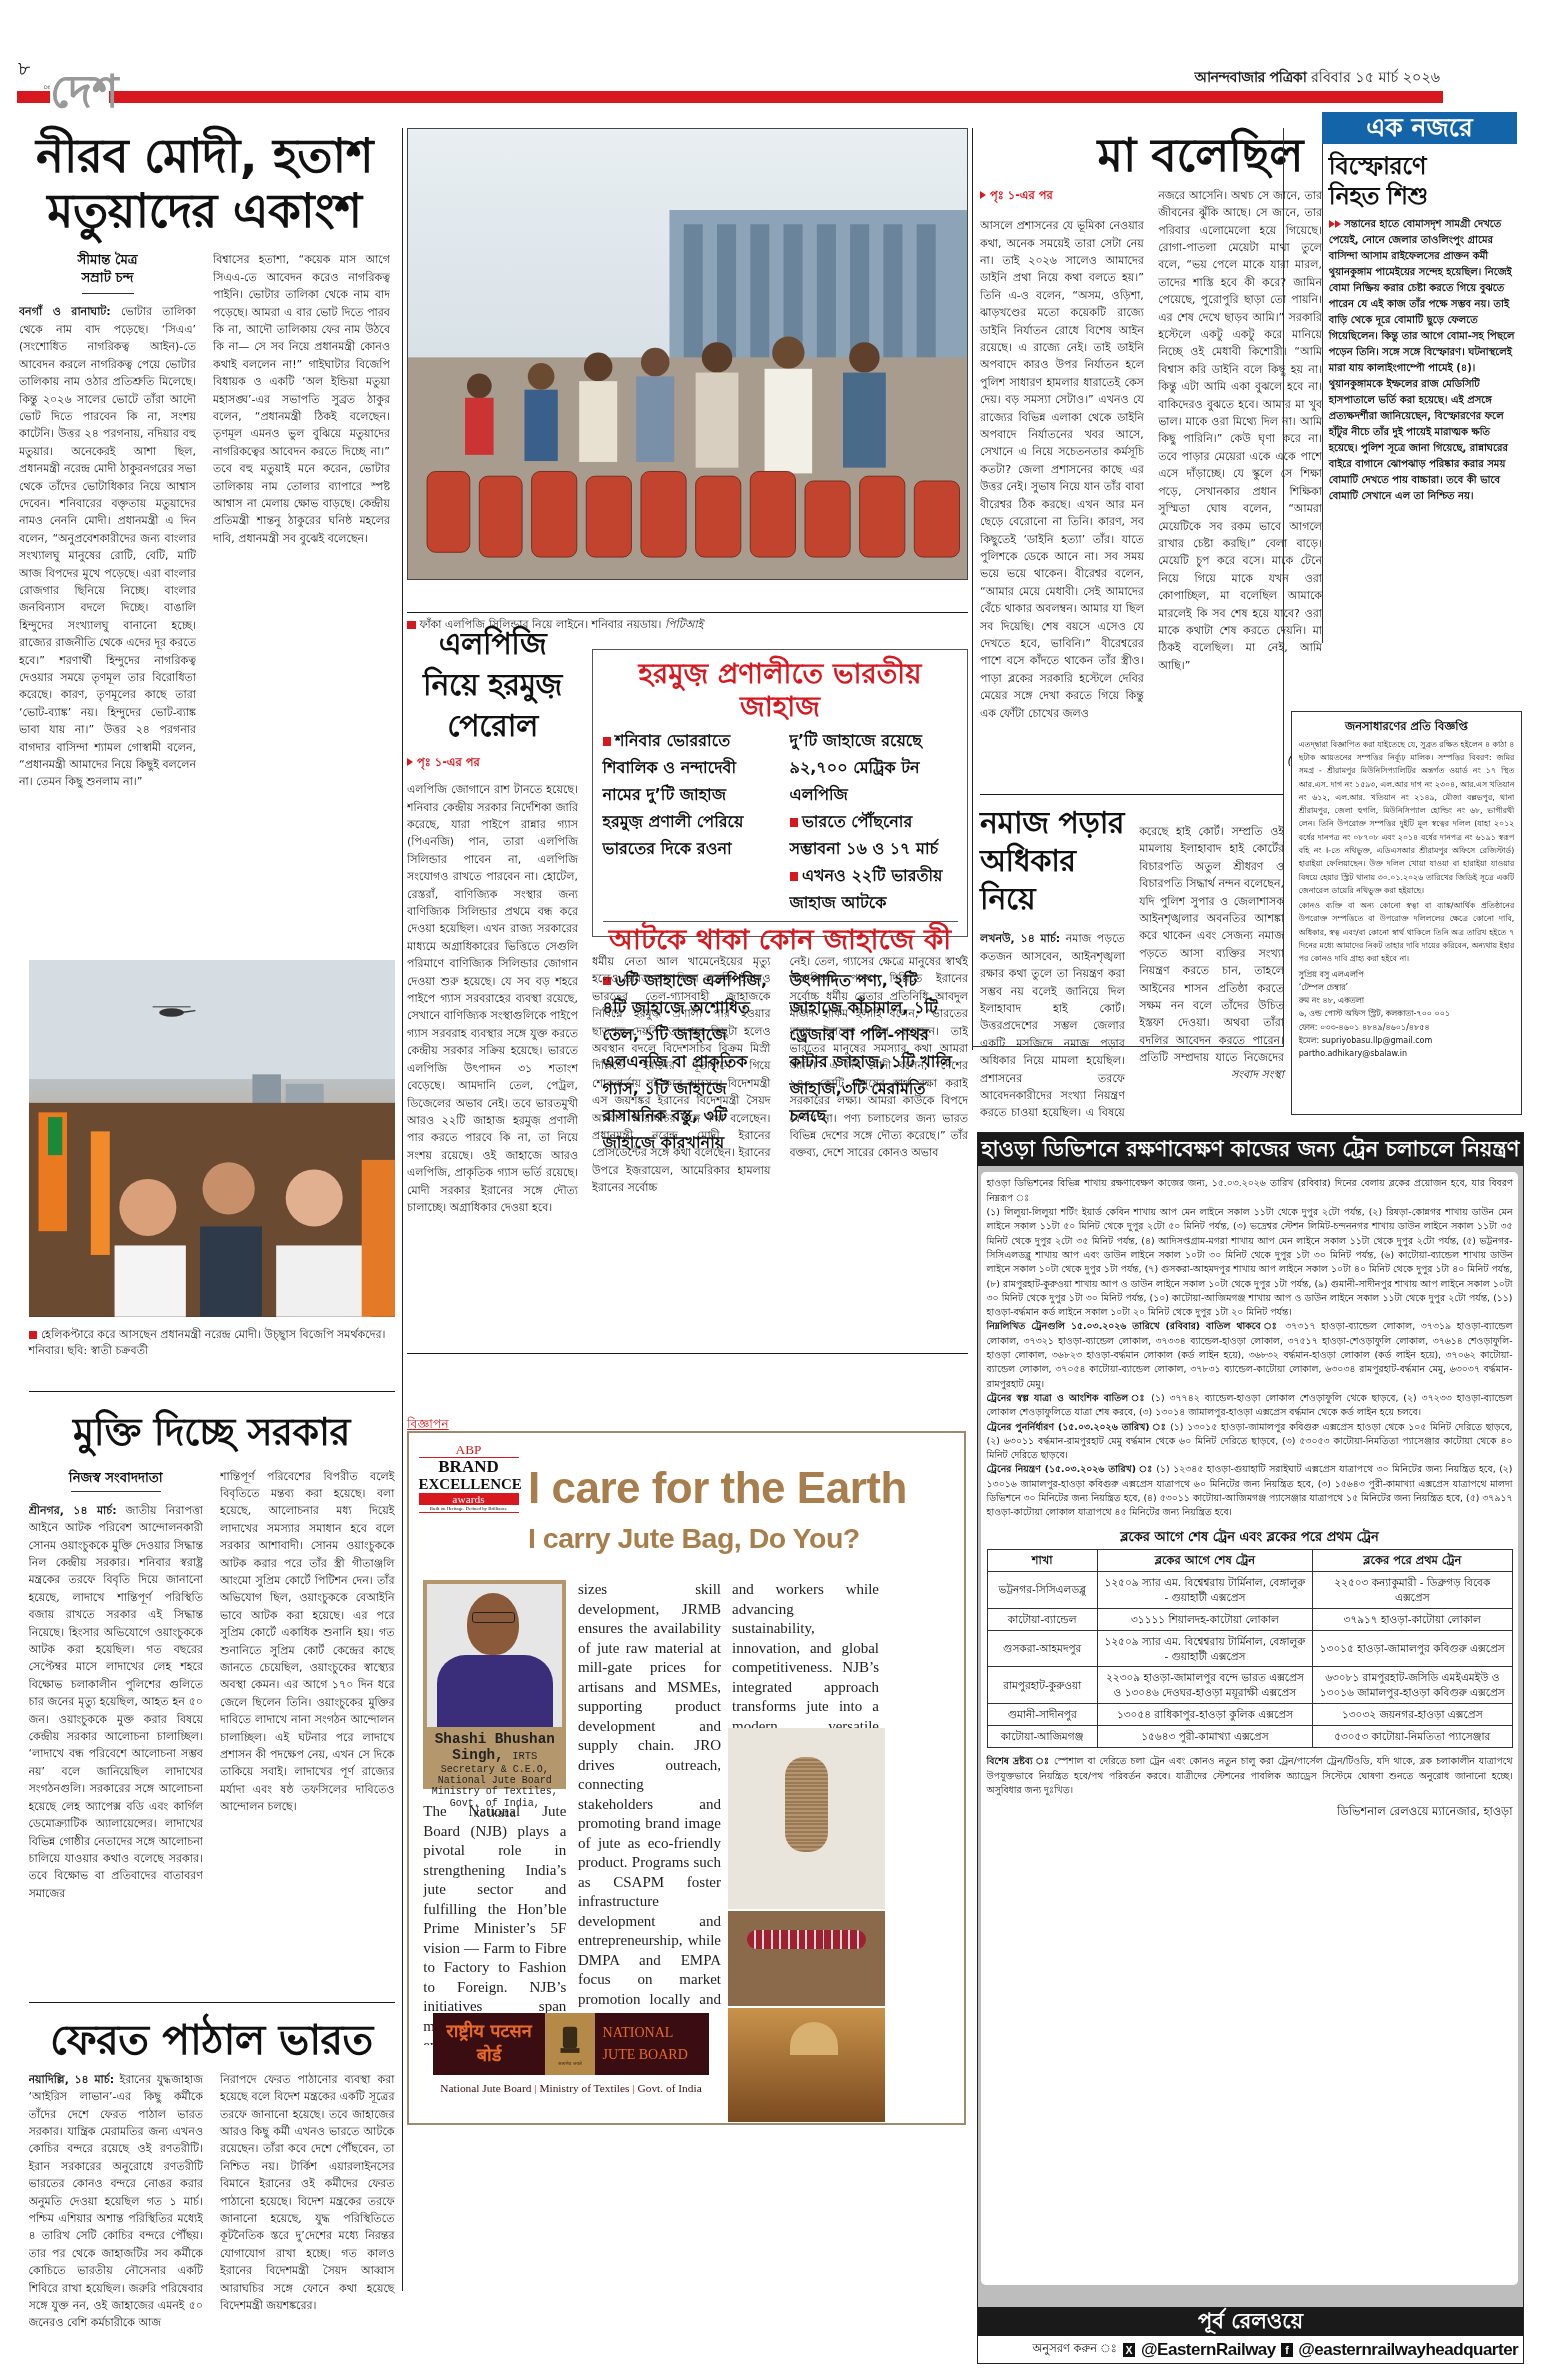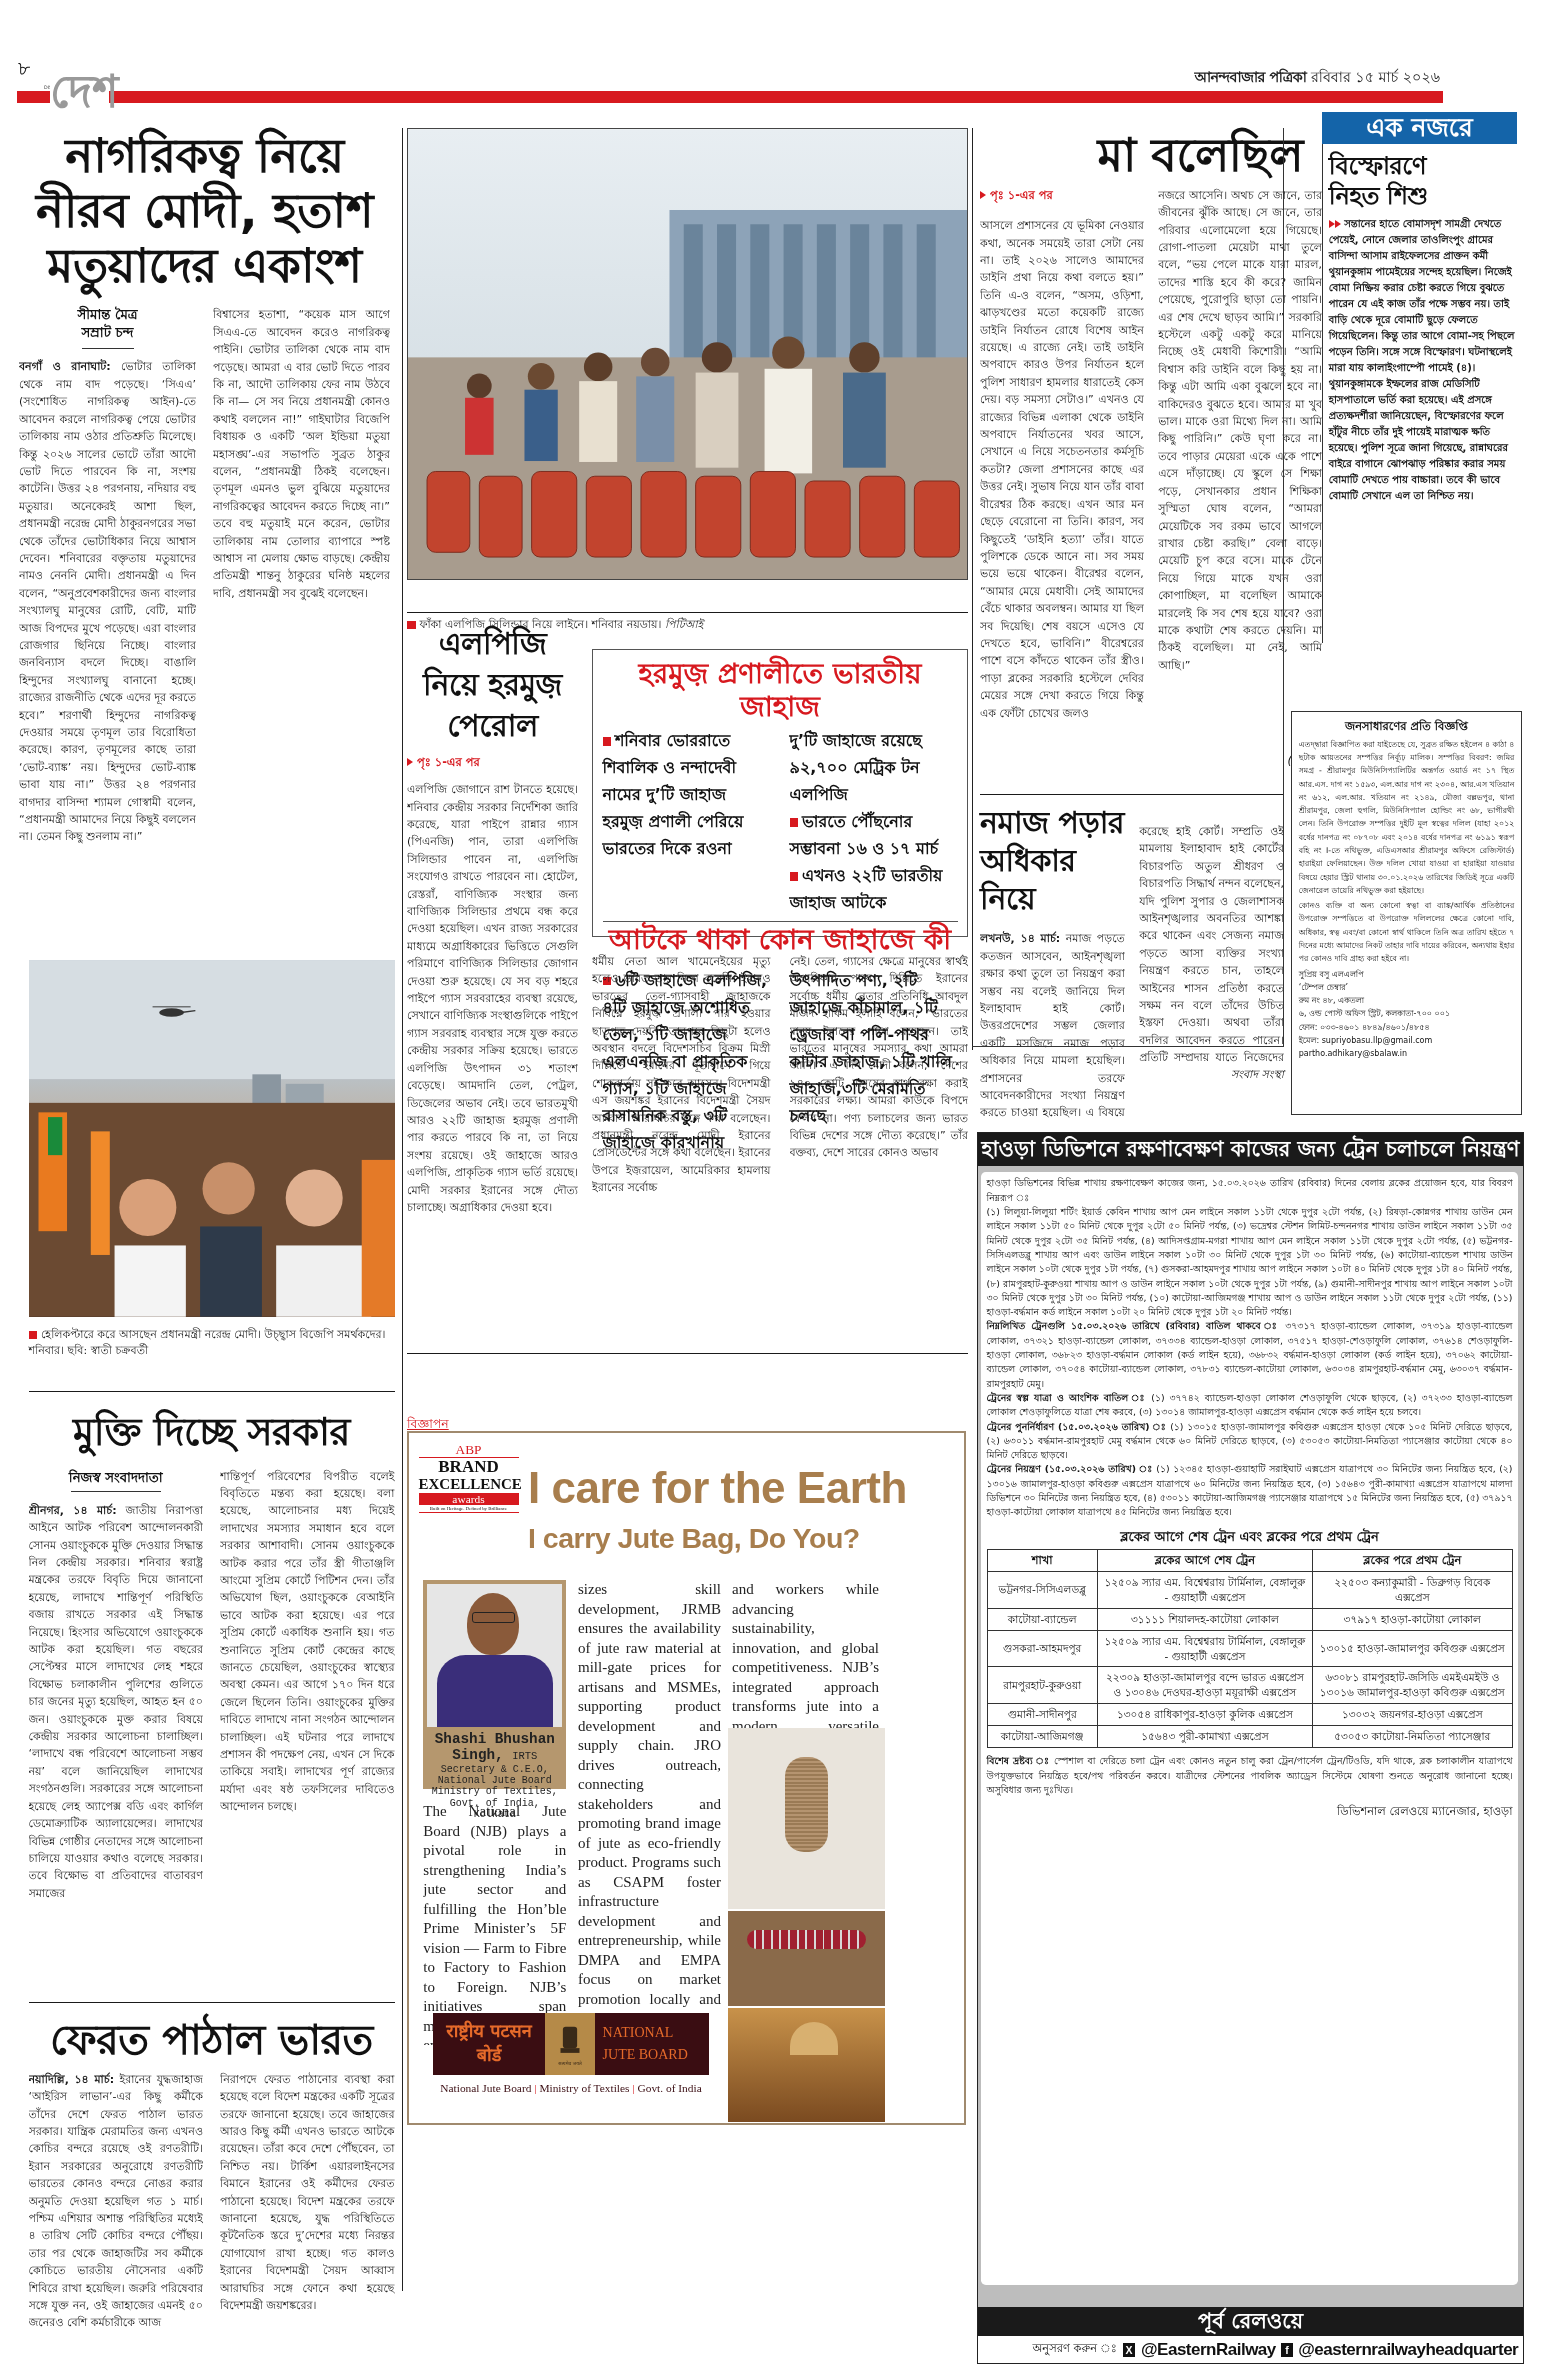--- a/index.html
+++ b/index.html
@@ -50,21 +50,20 @@
 <div class="abs" id="masthead-bar"></div>
 <div class="abs" style="left:43px;top:85px;font-size:4.8px;color:#444;background:#fff;padding:0 1px">DIST</div>
 <div class="abs" id="section-title">দেশ</div>
 <div class="abs" style="right:105px;top:66px;font-size:14.3px;color:#222;white-space:nowrap">
   <span style="font-weight:bold;letter-spacing:-0.5px">আনন্দবাজার পত্রিকা</span>
   <span>রবিবার ১৫ মার্চ ২০২৬</span>
 </div>
 
 <div class="abs" style="left:19px;top:128px;width:371px">
   <div class="hl" style="font-size:47px;line-height:55px">
-    <div>নাগরিকত্ব নিয়ে</div>
     <div>নীরব মোদী, হতাশ</div>
     <div>মতুয়াদের একাংশ</div>
   </div>
   <div class="cols2" style="margin-top:13.3px">
     <div>
       <div style="text-align:center;font-weight:bold;font-size:13.3px;line-height:18px">
         <div>সীমান্ত মৈত্র</div>
         <div>সম্রাট চন্দ</div>
       </div>
       <div style="width:52px;margin:5.7px auto 7.6px;border-top:1.9px double #333;height:2.9px"></div>

